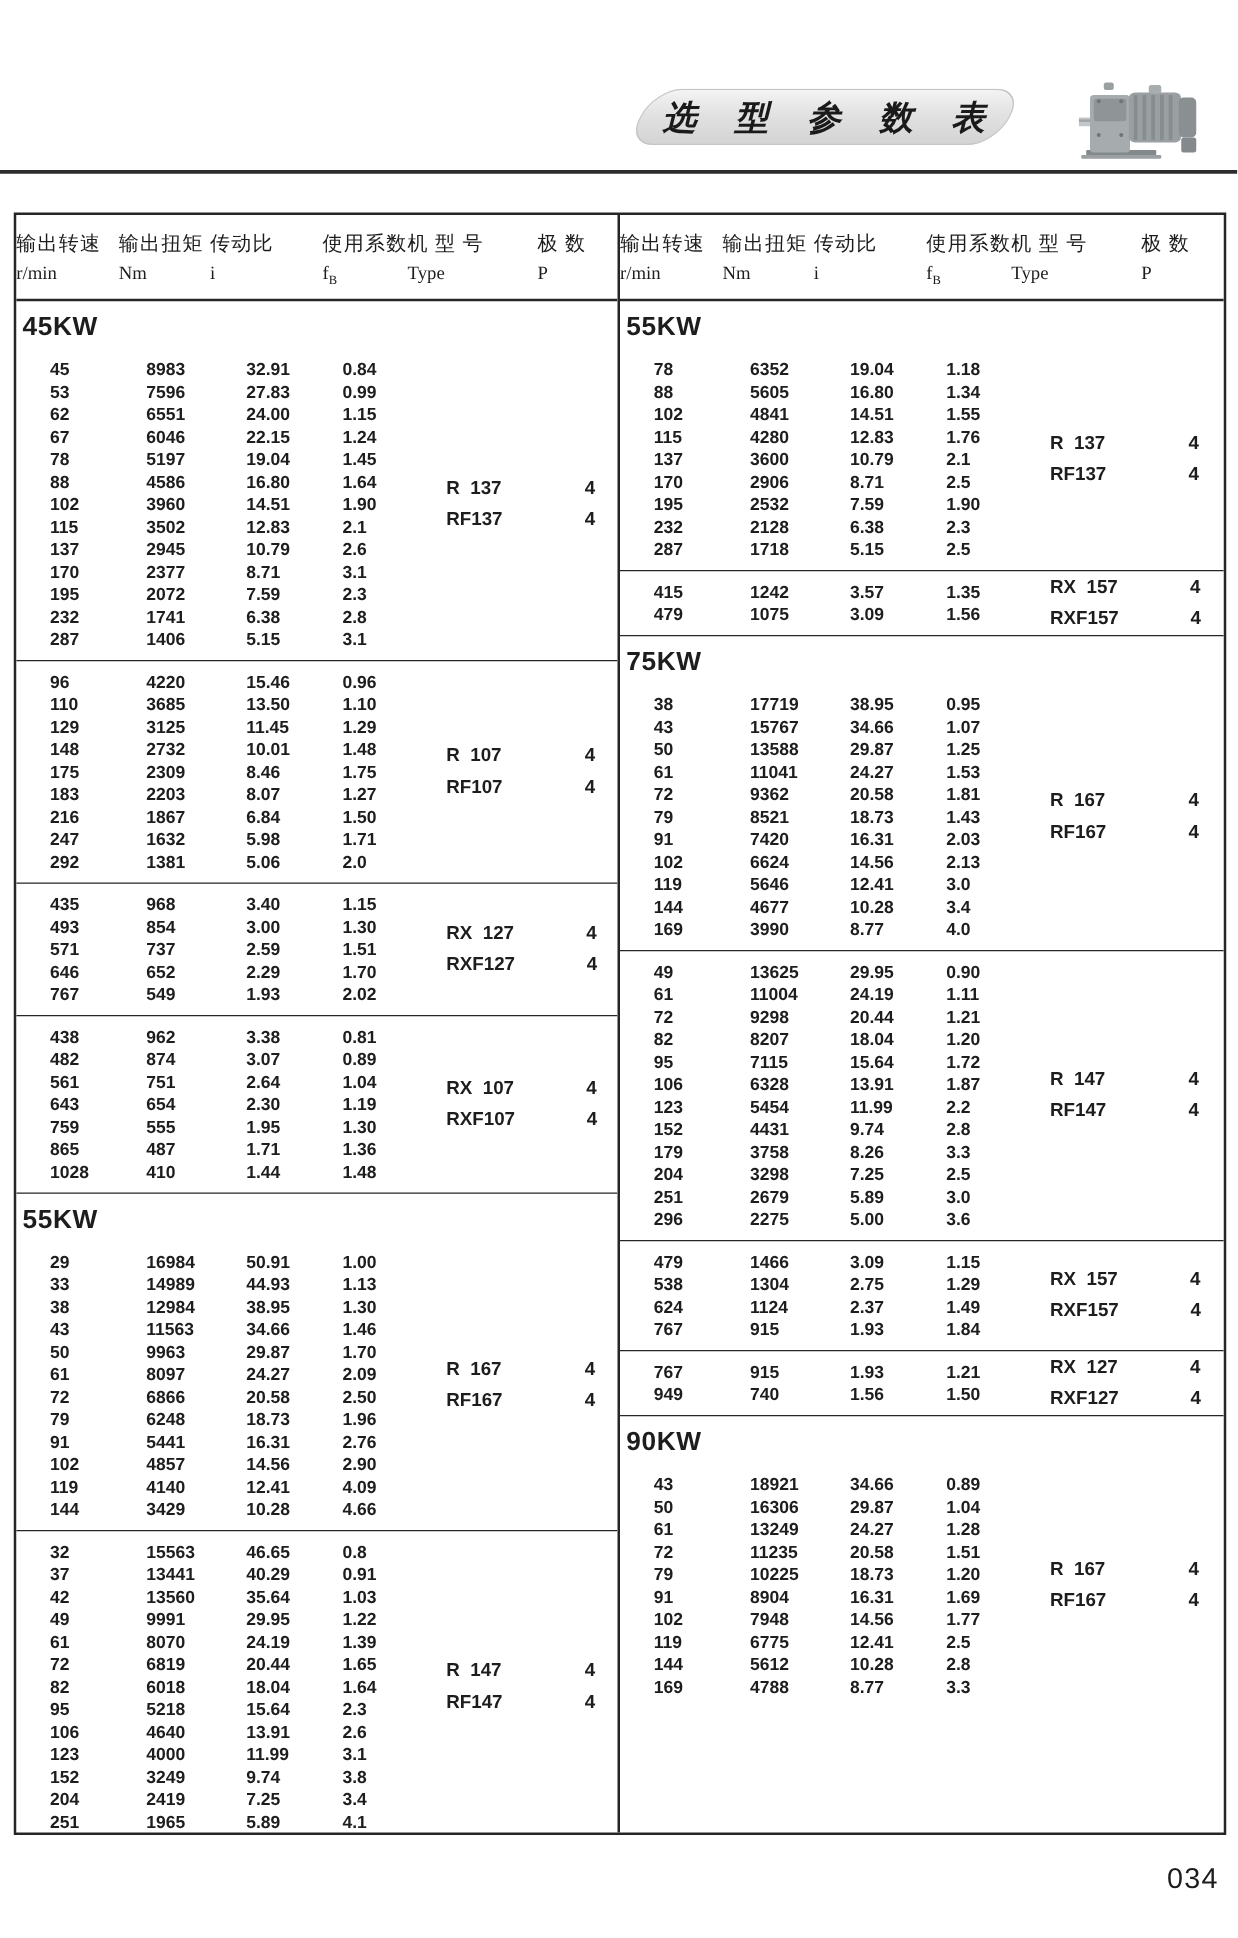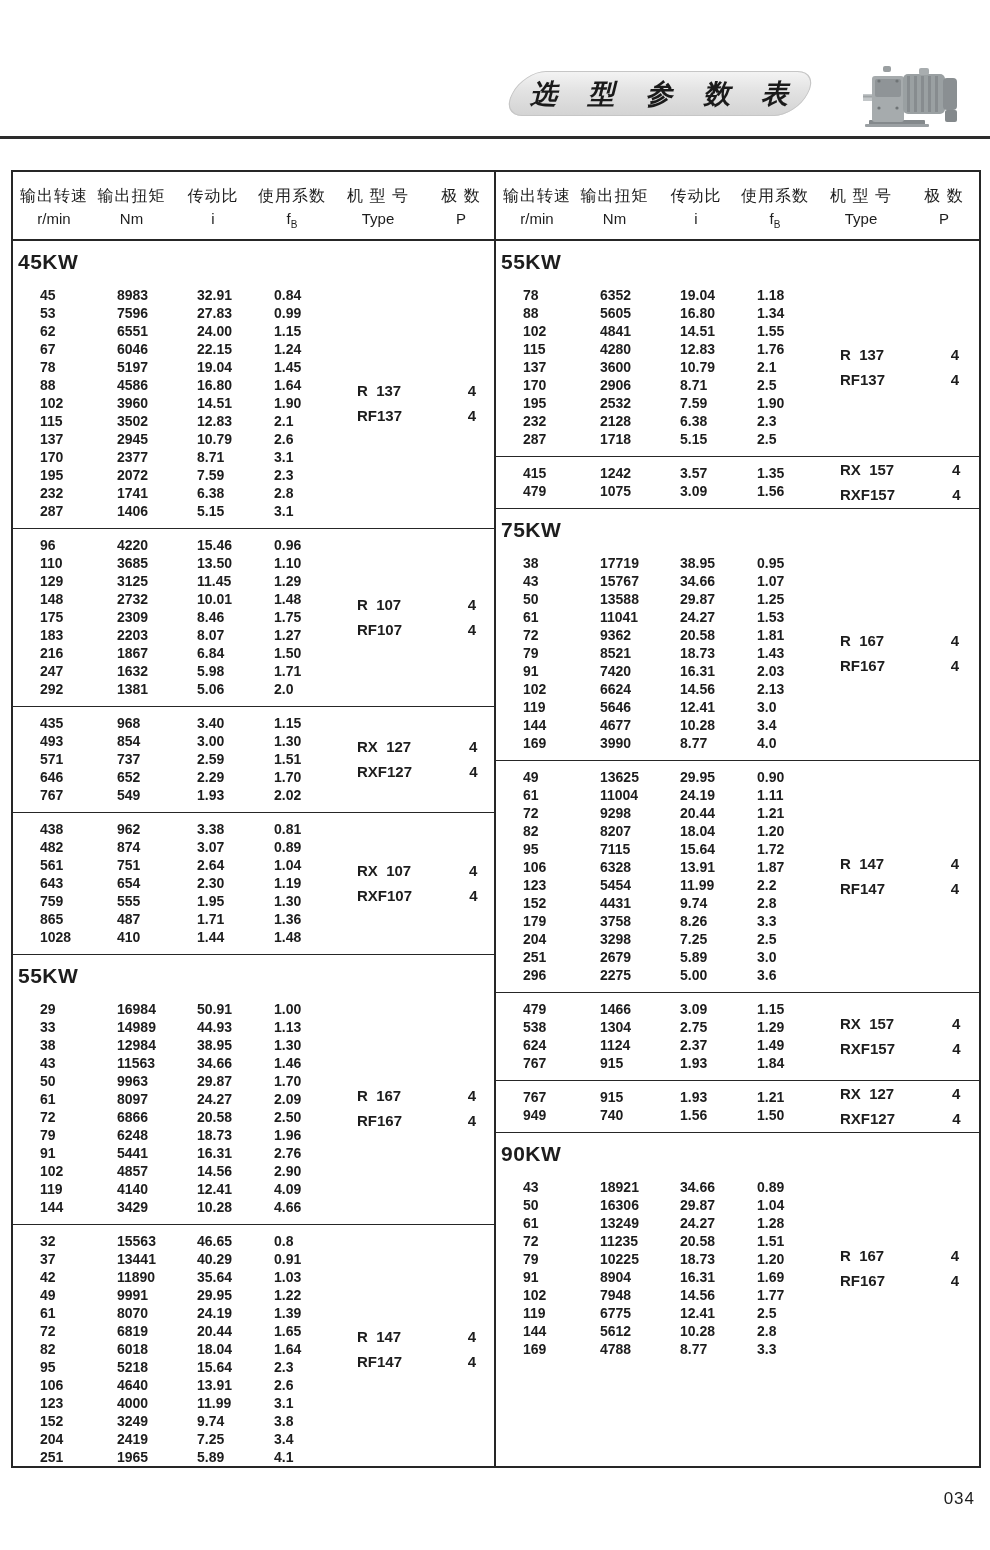--- a/index.html
+++ b/index.html
@@ -24,39 +24,39 @@
 
   
   .table-box{
     position:absolute; left:11px; top:170px; width:966px; height:1294px;
     border:2px solid #262626; display:flex;
   }
   .col{width:50%; box-sizing:border-box; overflow:hidden;}
   .col.left{border-right:2px solid #262626;}
 
   .col-header{border-bottom:2px solid #262626; padding:11px 0 9px;}
-  .hrow{display:grid; grid-template-columns:82px 73px 90px 68px 104px 62px; text-align:center;}
+  .hrow{display:grid; grid-template-columns:82px 73px 90px 68px 104px 62px; text-align:left;font-family:Liberation Serif, serif;}
   .hrow.cn{font-size:16px; height:25px; line-height:25px; letter-spacing:1px;}
   .hrow.unit{font-size:15px; height:22px; line-height:22px;}
   .hrow sub{font-size:10px;}
 
   .section.sep, .block.sep{border-top:1.5px solid #262626;}
   .power-title{font-weight:bold; font-size:21px; padding-left:5px; height:38px; line-height:42px; letter-spacing:0.5px;}
 
   .block{position:relative; padding:7px 0 8px;font-weight:bold;}
   .row{display:grid; grid-template-columns:77px 80px 77px 70px; padding-left:27px; height:18px; line-height:18px; font-size:14px;}
   .typebox{
     position:absolute; left:344px; top:0; height:100%; width:132px;
     display:flex; flex-direction:column; justify-content:center; row-gap:7px;
   }
   .typerow{display:flex; align-items:flex-end; height:18px; line-height:18px; font-size:15px; white-space:pre;gap:46px;}
   .tlabel{flex:1;}
   .pval{width:34px; text-align:center;}
 
-  .pagenum{position:absolute; right:15px; top:1489px; font-size:17px; letter-spacing:1px; color:#1d1d1d;}
+  .pagenum{position:absolute; right:15px; top:1489px; font-size:23px; letter-spacing:1px; color:#1d1d1d;}
 </style>
 </head>
 <body>
 
 <div class="page">
 
   <div class="banner">
     <div class="banner-bg"></div>
     <div class="banner-text">选 型 参 数 表</div>
   </div>
@@ -438,21 +438,21 @@
                   <span class="c">0.8</span>
                 </div>
                 <div class="row">
                   <span class="c">37</span>
                   <span class="c">13441</span>
                   <span class="c">40.29</span>
                   <span class="c">0.91</span>
                 </div>
                 <div class="row">
                   <span class="c">42</span>
-                  <span class="c">11890</span>
+                  <span class="c">13560</span>
                   <span class="c">35.64</span>
                   <span class="c">1.03</span>
                 </div>
                 <div class="row">
                   <span class="c">49</span>
                   <span class="c">9991</span>
                   <span class="c">29.95</span>
                   <span class="c">1.22</span>
                 </div>
                 <div class="row">

